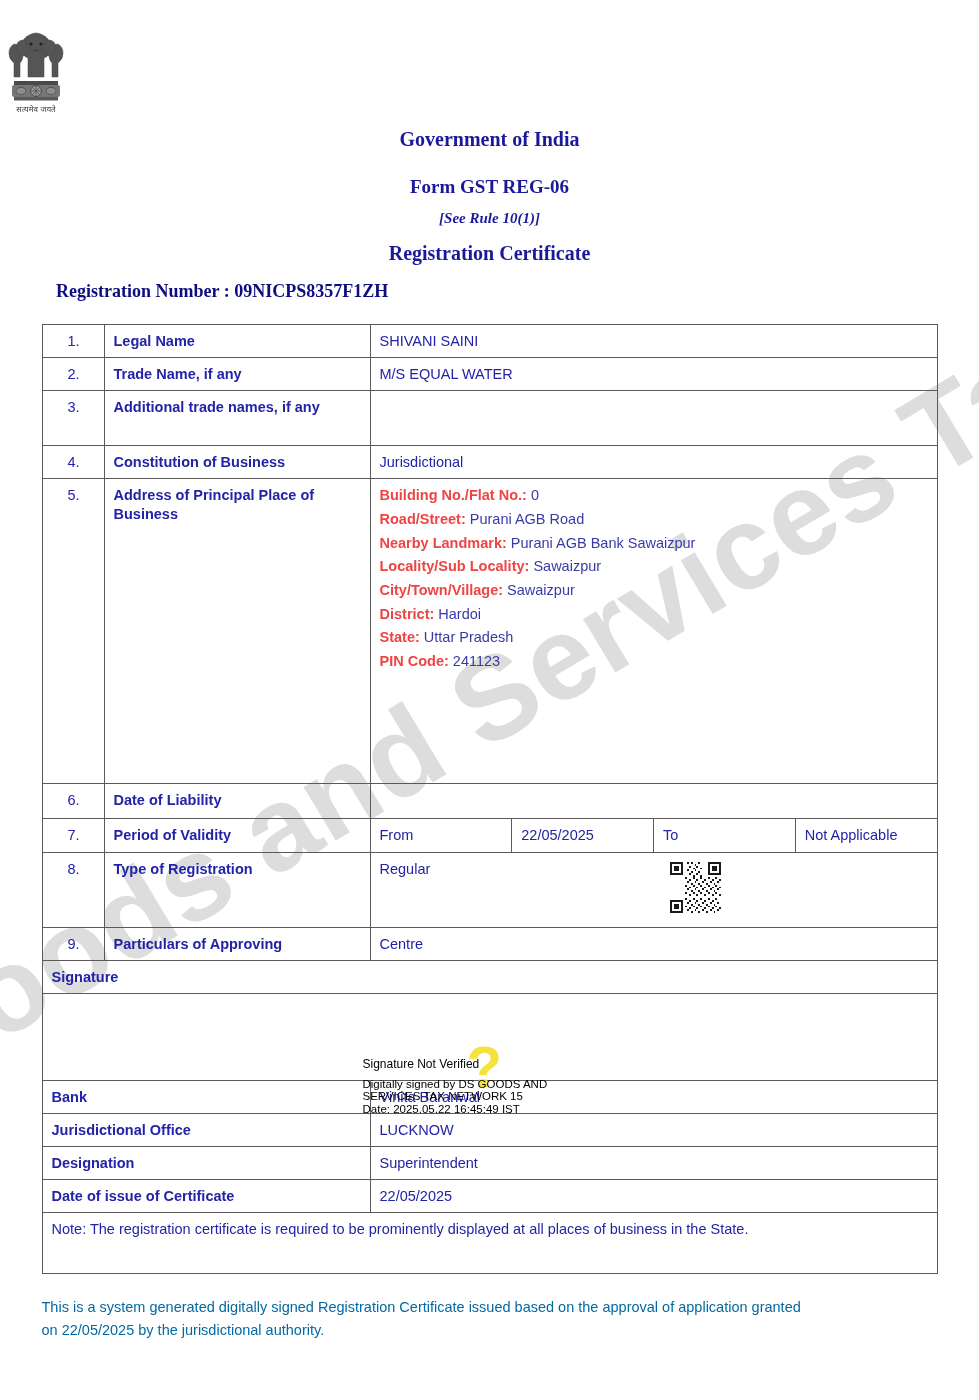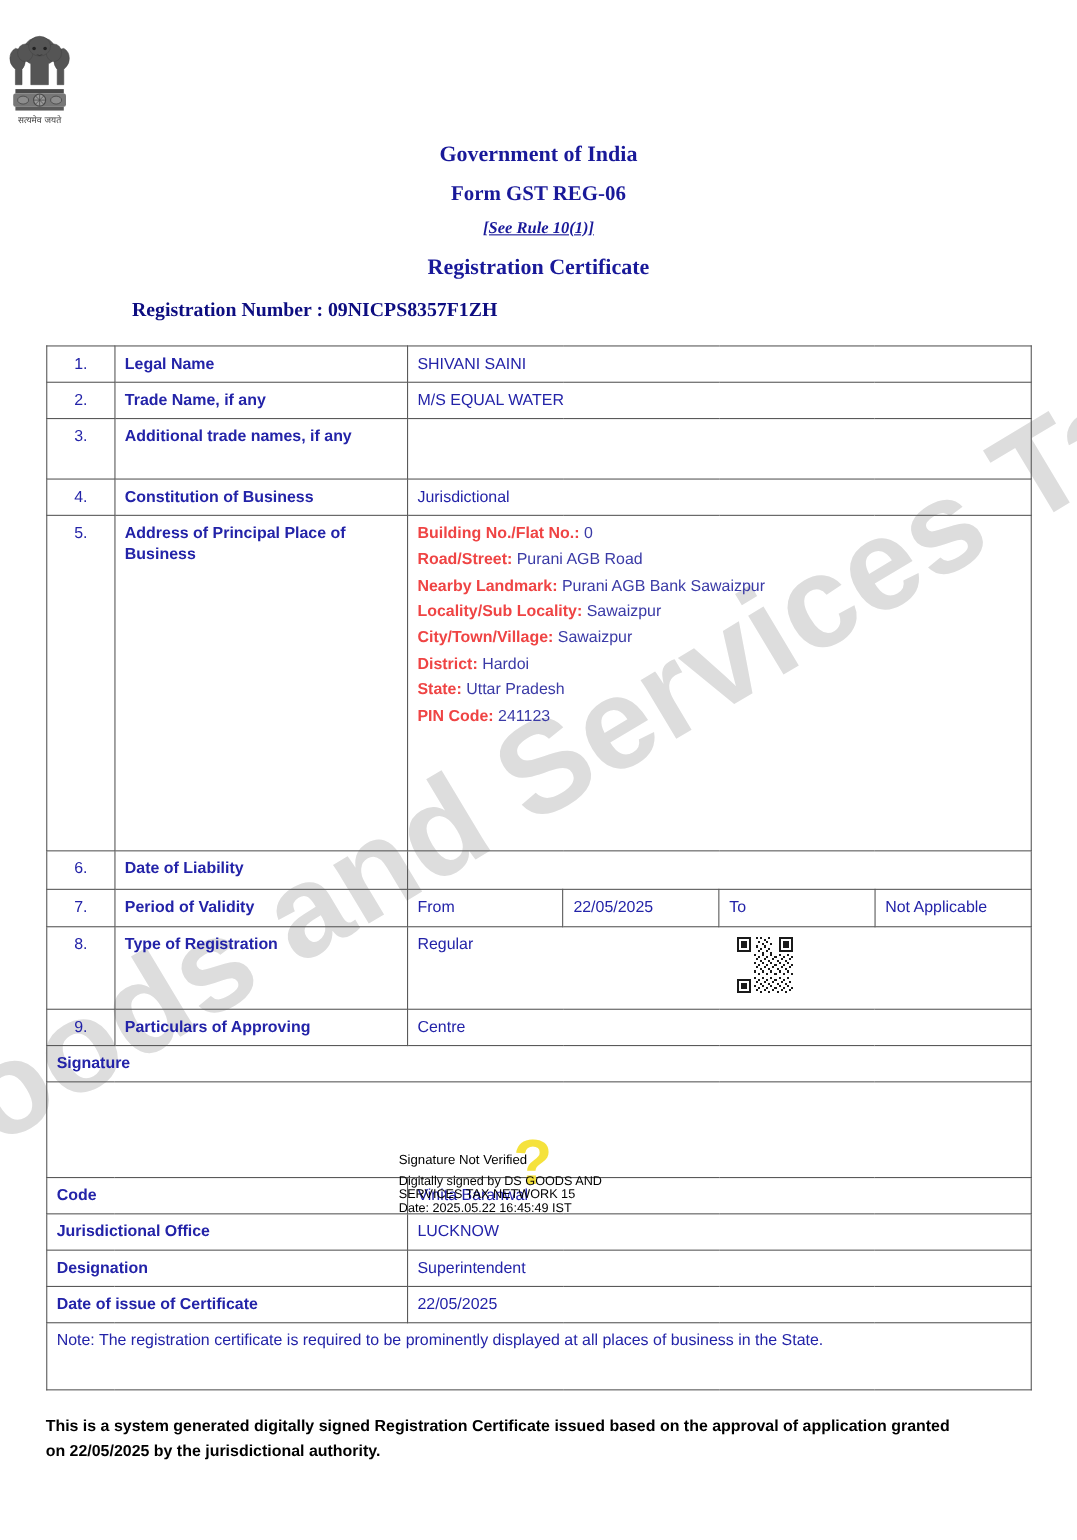--- a/index.html
+++ b/index.html
@@ -50,36 +50,35 @@
     width: 72px;
     height: 98px;
   }
   .hdr {
     text-align: center;
     font-family: "Liberation Serif", serif;
     color: #191999;
     font-weight: bold;
   }
   .hdr-gov { font-size: 20px; margin-top: 8px; }
-  .hdr-form { font-size: 19px; margin-top: 14px; }
+  .hdr-form { font-size: 19px; margin-top: 25px; }
   .hdr-rule {
     font-size: 15px;
     font-style: italic;
     font-weight: bold;
     margin-top: 12px;
-    text-decoration: underline;
   }
   .hdr-cert { font-size: 20px; margin-top: 15px; }
   .reg-no {
     font-family: "Liberation Serif", serif;
     font-weight: bold;
     font-size: 18px;
     color: #0d0d80;
     margin-top: 16px;
-    padding-left: 120px;
+    padding-left: 56px;
   }
 
   
   .tbl-wrap {
     margin: 22px auto 0 auto;
     width: 896px;
     position: relative;
   }
   table.main {
     border-collapse: collapse;
@@ -179,23 +178,23 @@
     color: #2b2bb0;
     font-size: 14.5px;
     height: 46px;
     padding-top: 8px;
   }
 
   .closing {
     width: 896px;
     margin: 22px auto 0 auto;
     font-family: "Liberation Sans", sans-serif;
-    font-weight: bold;
+    font-weight: normal;
     font-size: 14.5px;
-    color: #000000;
+    color: #0369a1;
     line-height: 1.55;
   }
 </style>
 </head>
 <body>
 
 <div class="page">
 
   <div class="watermark">Goods and Services Tax</div>
 
@@ -453,21 +452,21 @@
               <div class="sig-q">?</div>
               <div class="sig-nv sig-txt">Signature Not Verified</div>
               <div class="sig-txt">Digitally signed by DS GOODS AND</div>
               <div class="sig-txt">SERVICES TAX NETWORK 15</div>
               <div class="sig-txt">Date: 2025.05.22 16:45:49 IST</div>
             </div>
           </td>
         </tr>
 
         <tr>
-          <td class="lbl footlbl" colspan="2">Code</td>
+          <td class="lbl footlbl" colspan="2">Bank</td>
           <td class="val footval" colspan="4">Vinita Baranwal</td>
         </tr>
         <tr>
           <td class="lbl footlbl" colspan="2">Jurisdictional Office</td>
           <td class="val footval" colspan="4">LUCKNOW</td>
         </tr>
         <tr>
           <td class="lbl footlbl" colspan="2">Designation</td>
           <td class="val footval" colspan="4">Superintendent</td>
         </tr>

